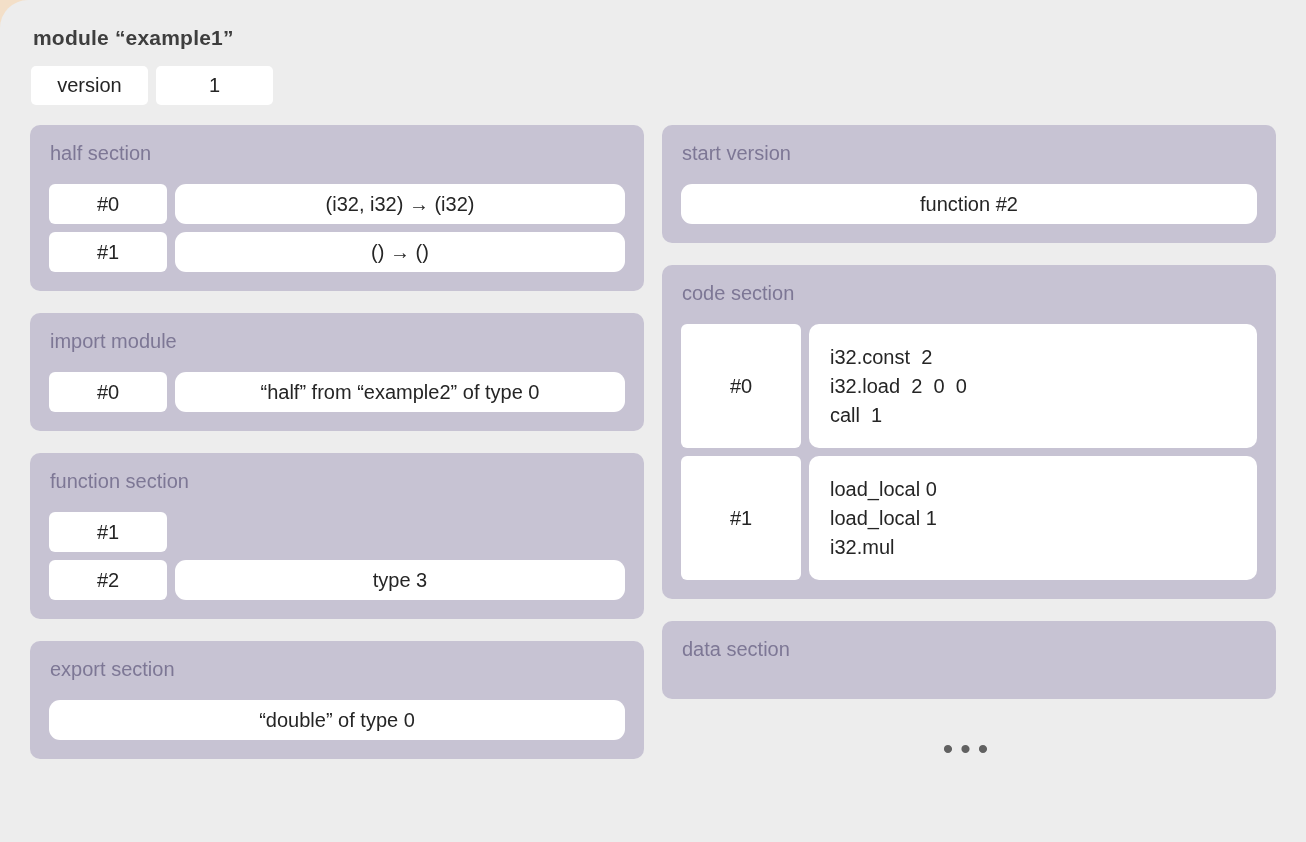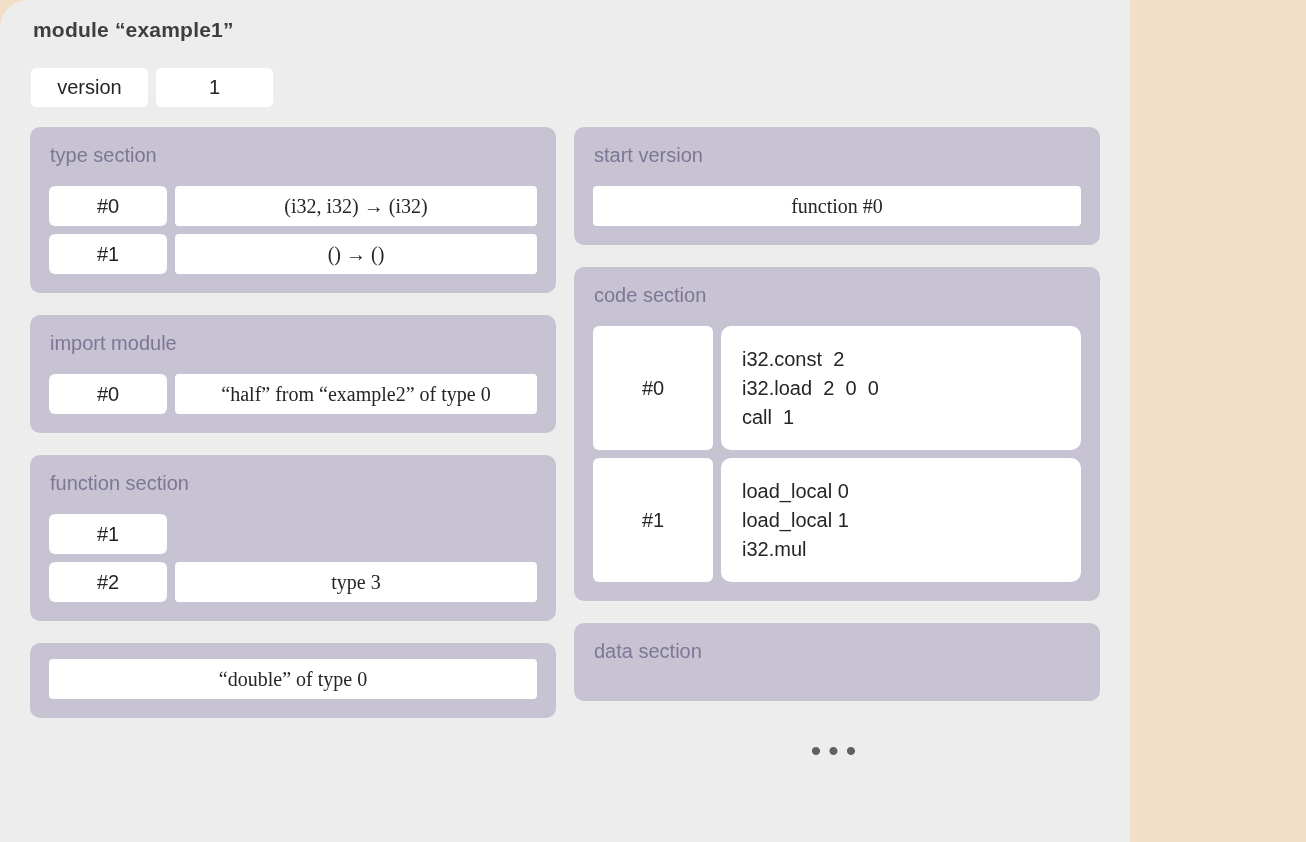--- a/index.html
+++ b/index.html
@@ -3,36 +3,36 @@
 <meta charset="utf-8">
 <style>
   html, body { margin: 0; padding: 0; }
   body {
     width: 1306px; height: 842px;
     background: #F3DFC8;
     font-family: "Liberation Sans", sans-serif;
     overflow: hidden;
   }
   .canvas {
-    width: 1130px; height: 842px;
+    width: 1306px; height: 842px;
     background: #EDEDED;
     border-top-left-radius: 28px;
     box-sizing: border-box;
-    padding: 16px 30px 0 30px;
+    padding: 24px 30px 0 30px;
   }
   .module-title {
     margin: 2px 0 0 3px;
     font-size: 21px;
     line-height: 24px;
     font-weight: 700;
     color: #3E3E3E;
     letter-spacing: 0.2px;
   }
   .version-row {
-    margin-top: 26px;
+    margin-top: 16px;
     margin-left: 1px;
     display: flex;
     gap: 8px;
   }
   .vbox {
     width: 117px; height: 39px;
     background: #FFFFFF;
     border-radius: 5px;
     display: flex; align-items: center; justify-content: center;
     font-size: 20px;
@@ -72,26 +72,25 @@
     background: #FFFFFF;
     border-radius: 6px;
     display: flex; align-items: center; justify-content: center;
     font-size: 20px;
     color: #252525;
   }
   .row.tall .idx { width: 120px; }
   .val {
     flex: 1;
     background: #FFFFFF;
-    border-radius: 4px;
+    border-radius: 11px;
     display: flex; align-items: center; justify-content: center;
     font-size: 20px;
     color: #252525;
     white-space: pre-wrap;
-    font-family: Liberation Serif, serif;
   }
   .code-box {
     flex: 1;
     background: #FFFFFF;
     border-radius: 10px;
     display: flex; flex-direction: column; justify-content: center;
     padding-left: 21px;
     box-sizing: border-box;
     font-size: 20px;
     line-height: 29px;
@@ -119,21 +118,21 @@
   <div class="version-row">
     <div class="vbox">version</div>
     <div class="vbox">1</div>
   </div>
 
   <div class="columns">
 
     <div class="col">
 
       <div class="card">
-        <div class="card-title">type section</div>
+        <div class="card-title">half section</div>
         <div class="row">
           <div class="idx">#0</div>
           <div class="val">(i32, i32) → (i32)</div>
         </div>
         <div class="row">
           <div class="idx">#1</div>
           <div class="val">() → ()</div>
         </div>
       </div>
 
@@ -150,33 +149,34 @@
         <div class="row">
           <div class="idx">#1</div>
         </div>
         <div class="row">
           <div class="idx">#2</div>
           <div class="val">type 3</div>
         </div>
       </div>
 
       <div class="card">
+        <div class="card-title">export section</div>
         <div class="row">
           <div class="val">“double” of type 0</div>
         </div>
       </div>
 
     </div>
 
     <div class="col">
 
       <div class="card">
         <div class="card-title">start version</div>
         <div class="row">
-          <div class="val">function #0</div>
+          <div class="val">function #2</div>
         </div>
       </div>
 
       <div class="card">
         <div class="card-title">code section</div>
         <div class="row tall">
           <div class="idx">#0</div>
           <div class="code-box">i32.const  2
 i32.load  2  0  0
 call  1</div>

